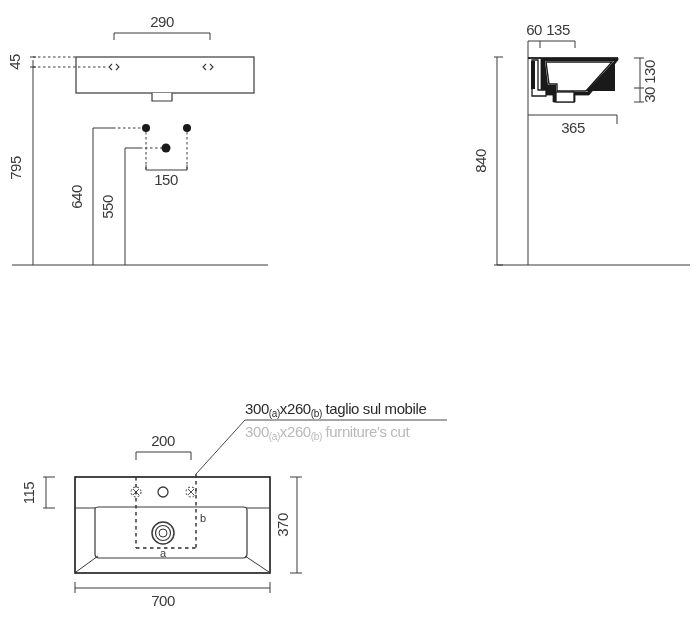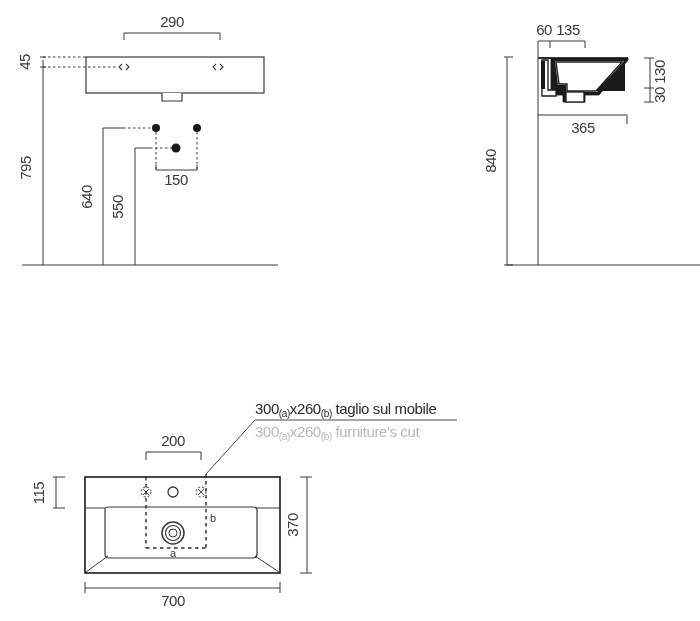--- a/index.html
+++ b/index.html
@@ -10,21 +10,21 @@
   body {
     width: 700px;
     height: 621px;
     font-family: "Liberation Sans", sans-serif;
     overflow: hidden;
     position: relative;
   }
   #drawing-root {
     position: absolute;
     top: 0;
-    left: 10px;
+    left: 0;
     width: 571px;
     height: 621px;
   }
   svg#technical-drawing {
     display: block;
     width: 700px;
     height: 621px;
     background: #ffffff;
   }
   .dim-text {

